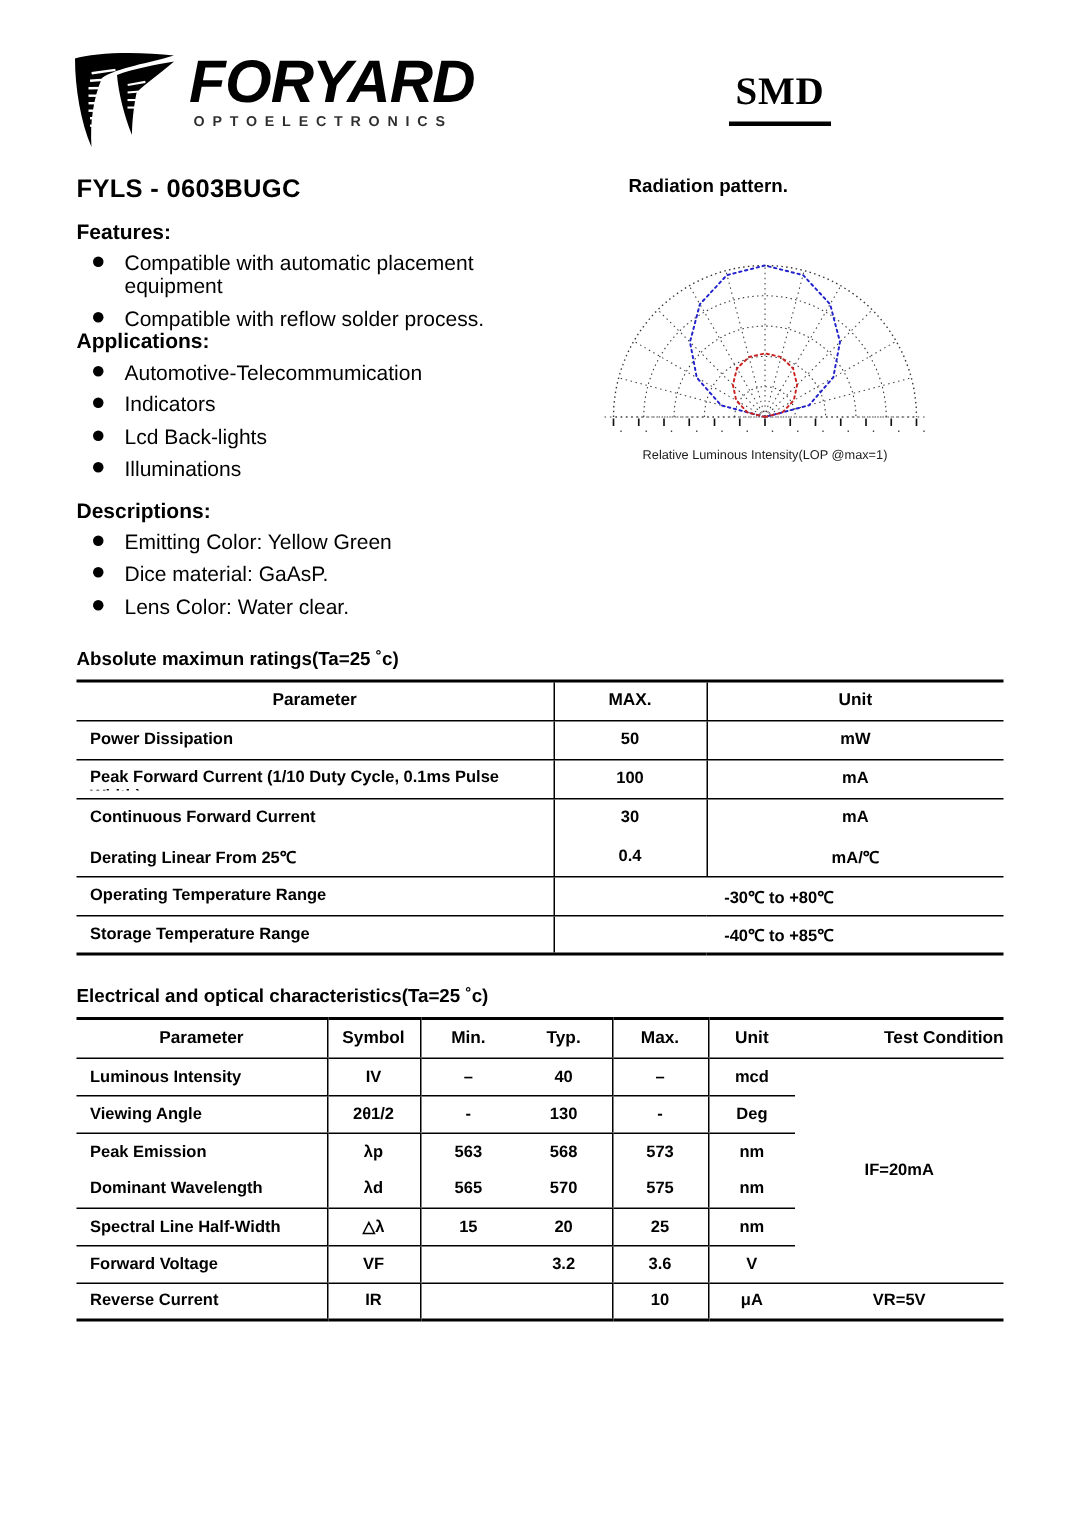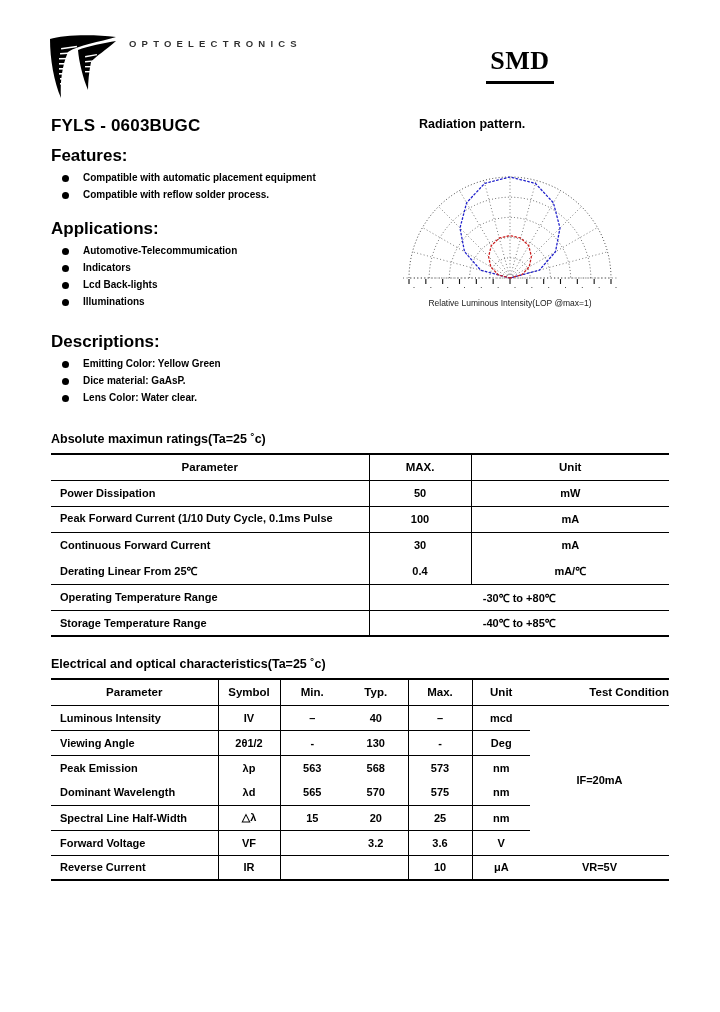--- a/index.html
+++ b/index.html
@@ -55,25 +55,25 @@
   .smd-rule {
     height: 3px; background: #000; margin-top: 7px; width: 68px;
   }
 
   
   .partno {
     position: absolute; left: 51px; top: 116px;
     font-size: 17px; font-weight: 700; letter-spacing: 0.2px;
   }
   .sec-head {
-    font-size: 17px; font-weight: 700;
+    font-size: 14px; font-weight: 700;
   }
   .bullets { margin: 0; padding: 0; list-style: none; }
   .bullets li {
-    font-size: 10px; font-weight: 700;
+    font-size: 14px; font-weight: 400;
     margin-top: 6px; padding-left: 32px; position: relative;
     line-height: 1.1;
   }
   .bullets li::before {
     content: ""; position: absolute; left: 11px; top: 3px;
     width: 7px; height: 7px; border-radius: 50%; background: #000;
   }
   .block-features { position: absolute; left: 51px; top: 146px; width: 330px; }
   .block-apps     { position: absolute; left: 51px; top: 219px; width: 330px; }
   .block-desc     { position: absolute; left: 51px; top: 332px; width: 330px; }
@@ -176,20 +176,21 @@
             <rect x="12" y="52" width="10" height="1.6"></rect>
             <rect x="12" y="57" width="9" height="1.6"></rect>
             <rect x="37" y="30" width="12" height="1.4" transform="rotate(-10 37 30)"></rect>
             <rect x="37" y="35" width="10" height="1.4" transform="rotate(-5 37 35)"></rect>
             <rect x="37" y="40" width="8" height="1.4"></rect>
             <rect x="37" y="45" width="7" height="1.4"></rect>
           </g>
         </svg>
       </div>
       <div class="logo-words">
+        <div class="logo-name">FORYARD</div>
         <div class="logo-sub">OPTOELECTRONICS</div>
       </div>
     </div>
 
     <div class="smd-block">
       <div class="smd-text">SMD</div>
       <div class="smd-rule"></div>
     </div>
   </div>
 

